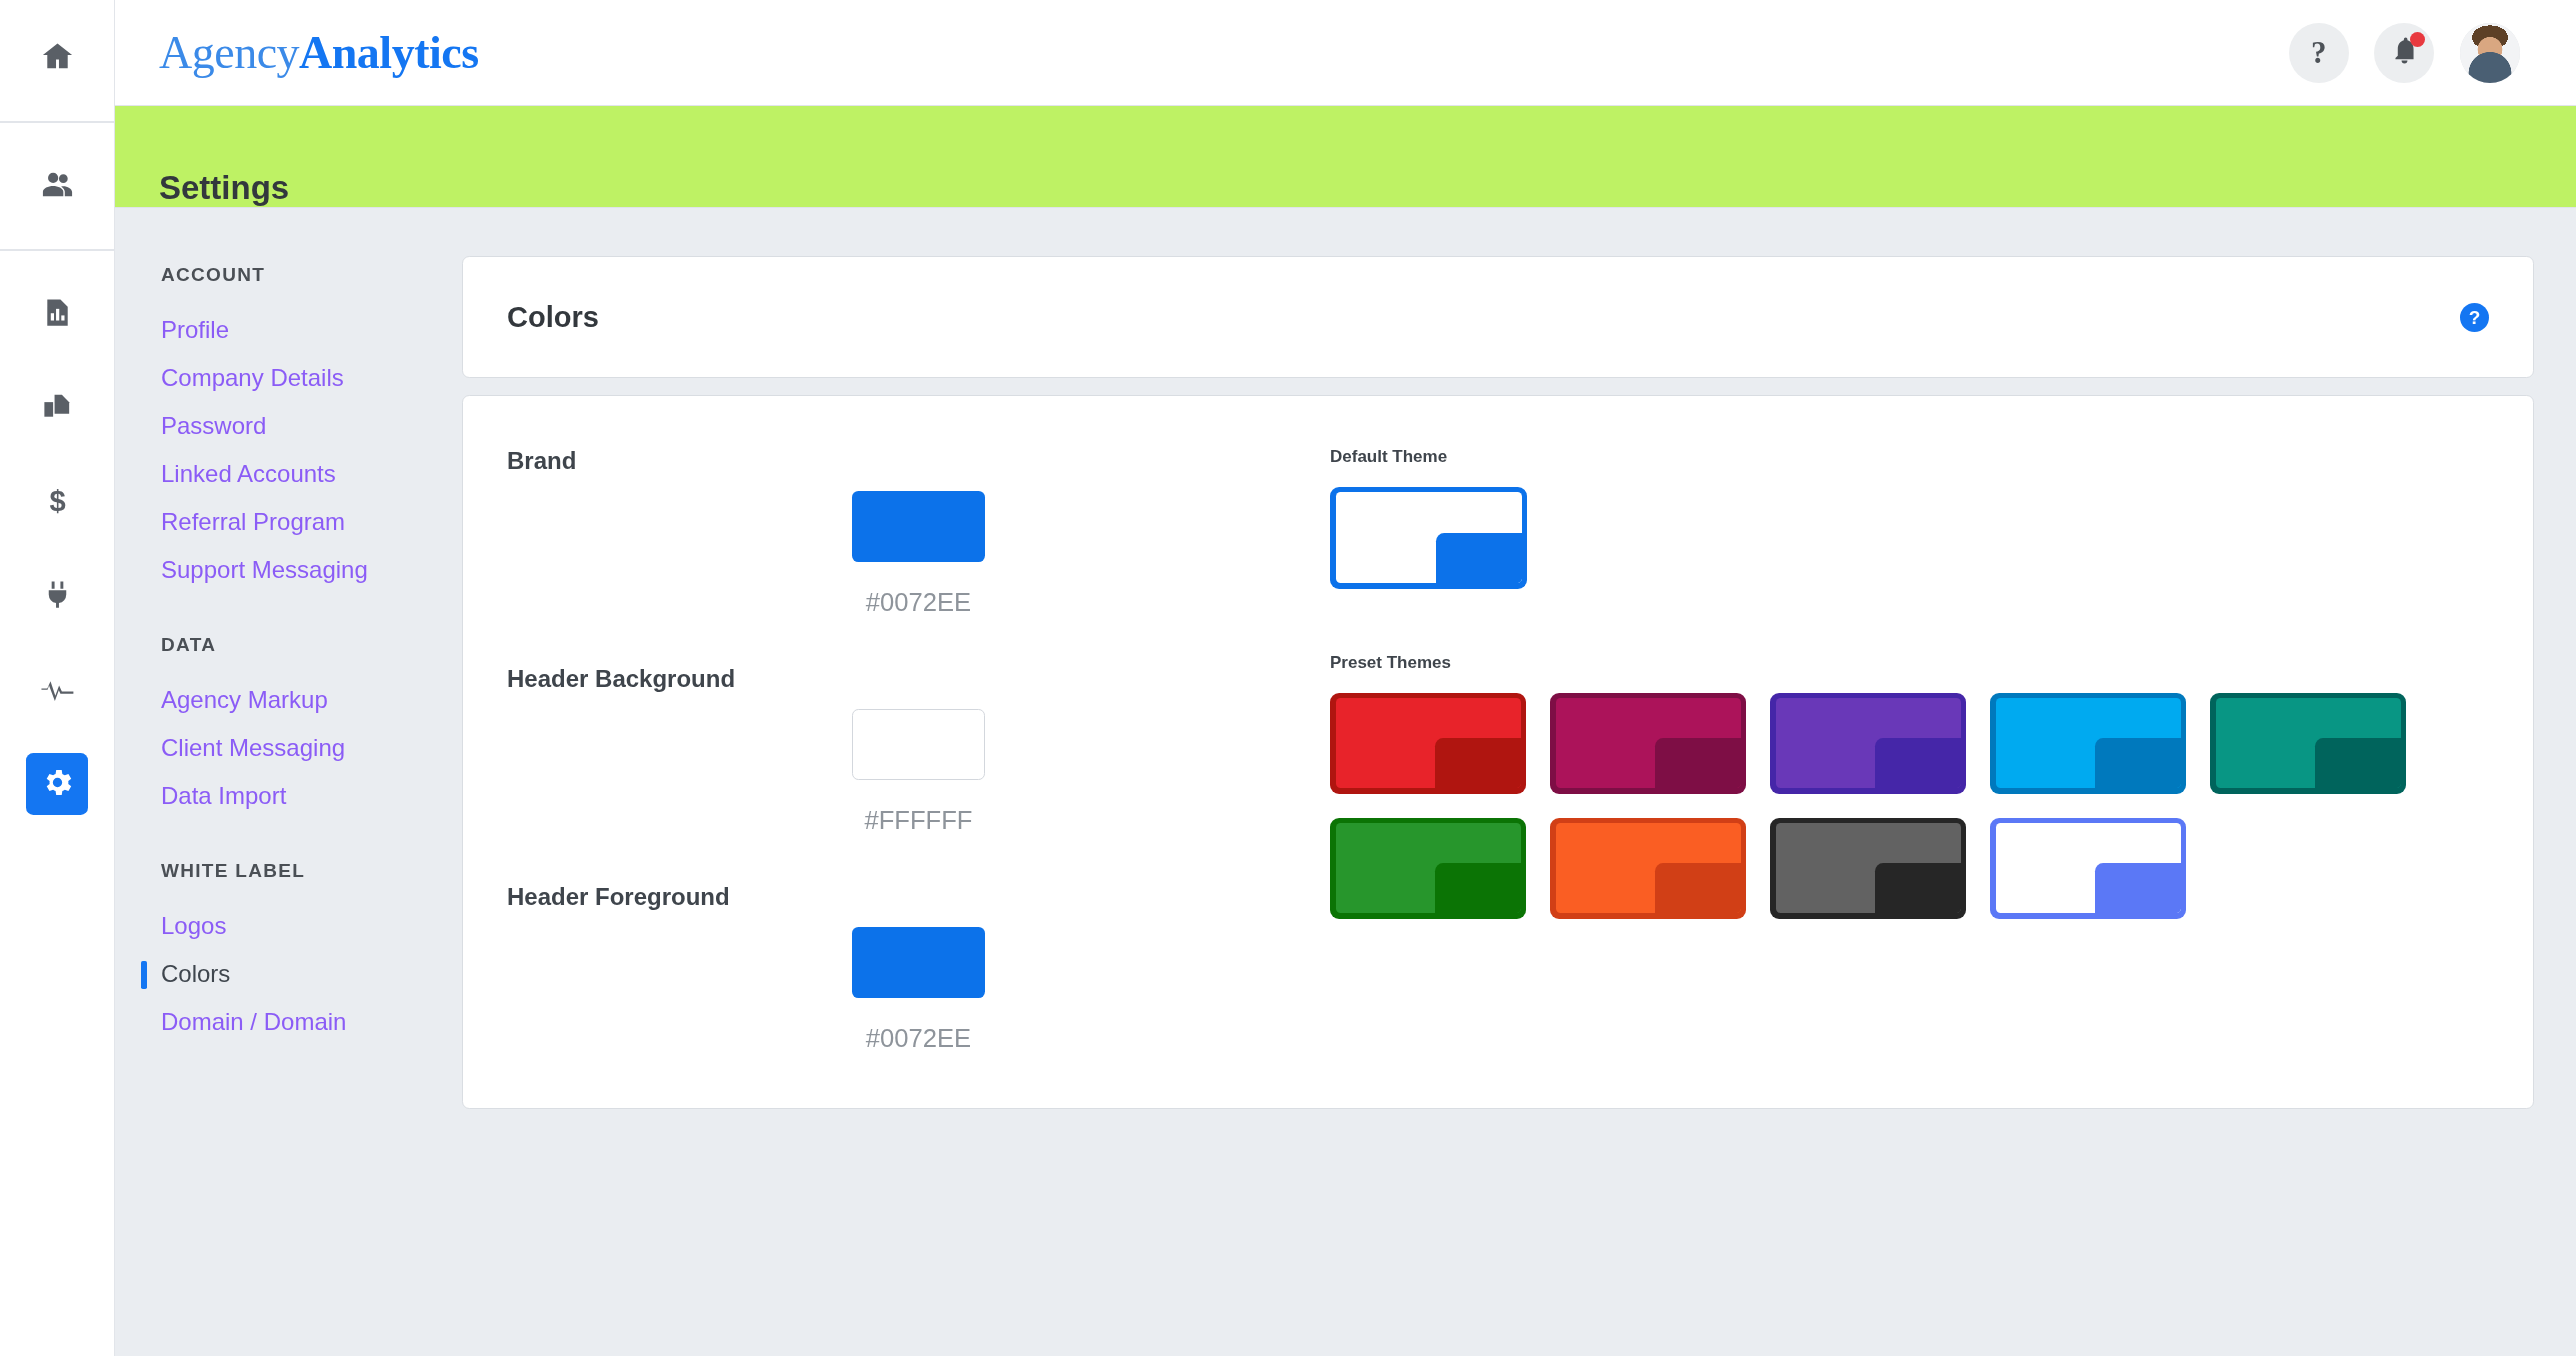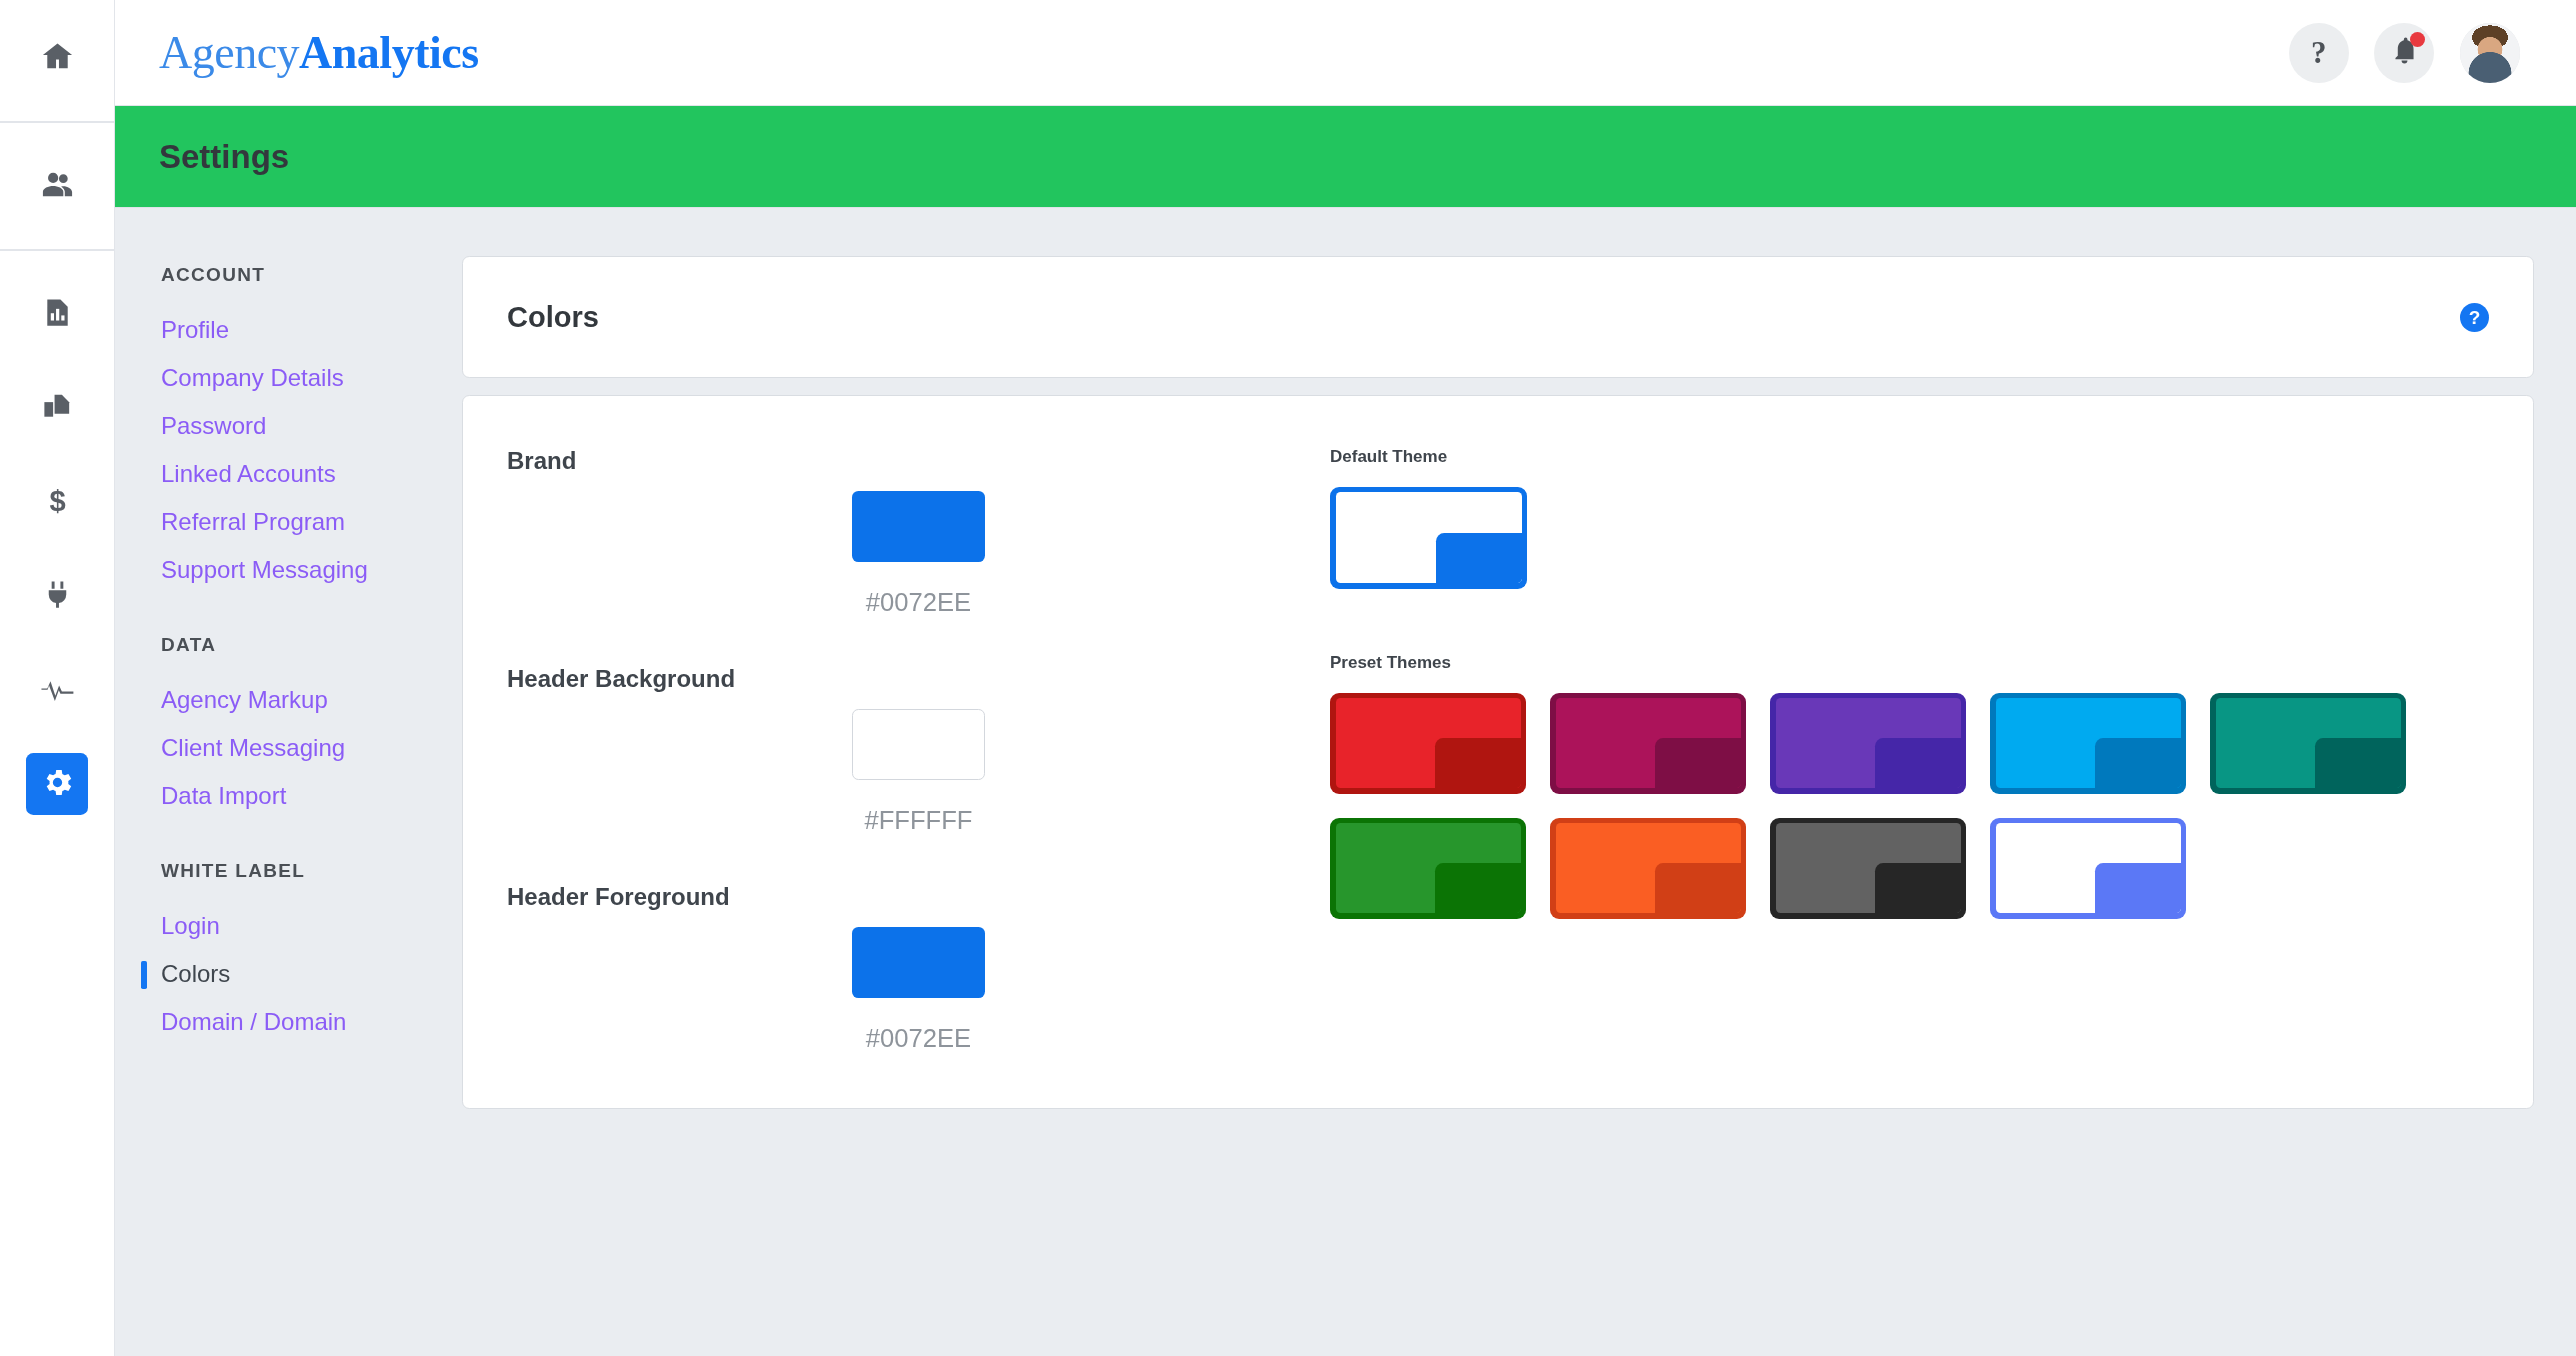--- a/index.html
+++ b/index.html
@@ -72,23 +72,23 @@
       radial-gradient(circle at 50% 84%, #4a5f73 0 36%, transparent 37%),
       radial-gradient(circle at 50% 44%, #d9a781 0 27%, transparent 28%),
       radial-gradient(ellipse 30% 20% at 50% 24%, #5d4026 0 100%, transparent 100%),
       radial-gradient(ellipse 22% 16% at 50% 62%, #c08f68 0 100%, transparent 100%),
       #f2f3f5;
   }
 
   
   .titlebar {
     height: 102px; flex: 0 0 102px;
-    background: #22c55e;
+    background: #bef264;
     border-bottom: 1.8px solid #dfe3e8;
-    display: flex; align-items: center;
+    display: flex; align-items: flex-end;
     padding: 0 44px;
   }
   .page-title { font-size: 33px; font-weight: 700; color: #33383d; }
 
   
   .content {
     flex: 1;
     background: #eaedf1;
     display: flex;
     min-height: 0;
@@ -330,21 +330,21 @@
 
         <div class="nav-group">
           <div class="nav-group-title">DATA</div>
           <div class="nav-link">Agency Markup</div>
           <div class="nav-link">Client Messaging</div>
           <div class="nav-link">Data Import</div>
         </div>
 
         <div class="nav-group">
           <div class="nav-group-title">WHITE LABEL</div>
-          <div class="nav-link">Login</div>
+          <div class="nav-link">Logos</div>
           <div class="nav-link active">Colors</div>
           <div class="nav-link">Domain / Domain</div>
         </div>
 
       </aside>
 
       <main class="cards">
 
         <section class="card card-header">
           <h2 class="card-title">Colors</h2>

